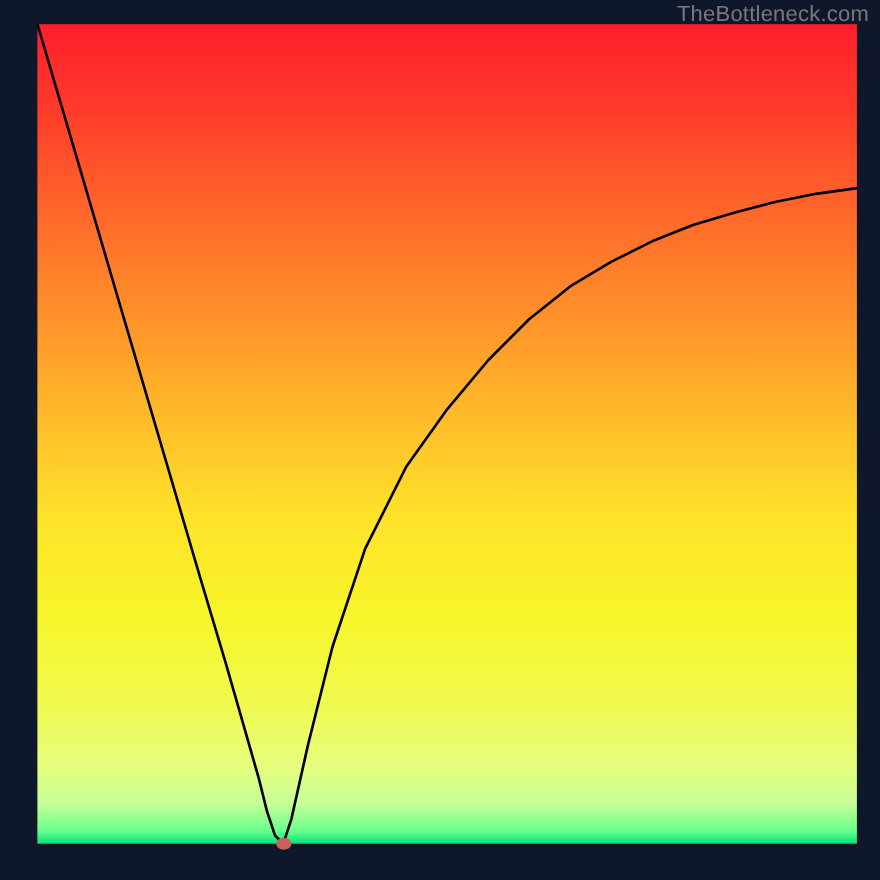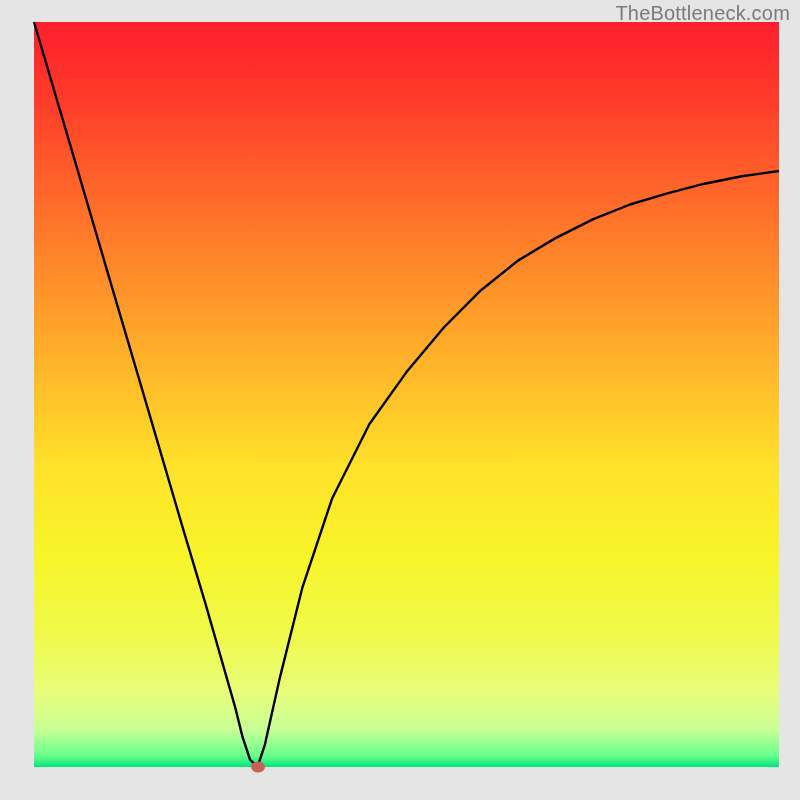--- a/index.html
+++ b/index.html
@@ -8,21 +8,21 @@
     width: 800px;
     height: 800px;
     background: #000;
     font-family: Arial, Helvetica, sans-serif;
     overflow: hidden;
   }
   .frame {
     position: relative;
     width: 800px;
     height: 800px;
-    background: #e5e5e5;
+    background: #0f172a;
   }
   .plot {
     position: absolute;
     left: 34px;
     top: 22px;
     width: 745px;
     height: 745px;
     
     background: linear-gradient(
       to bottom,

